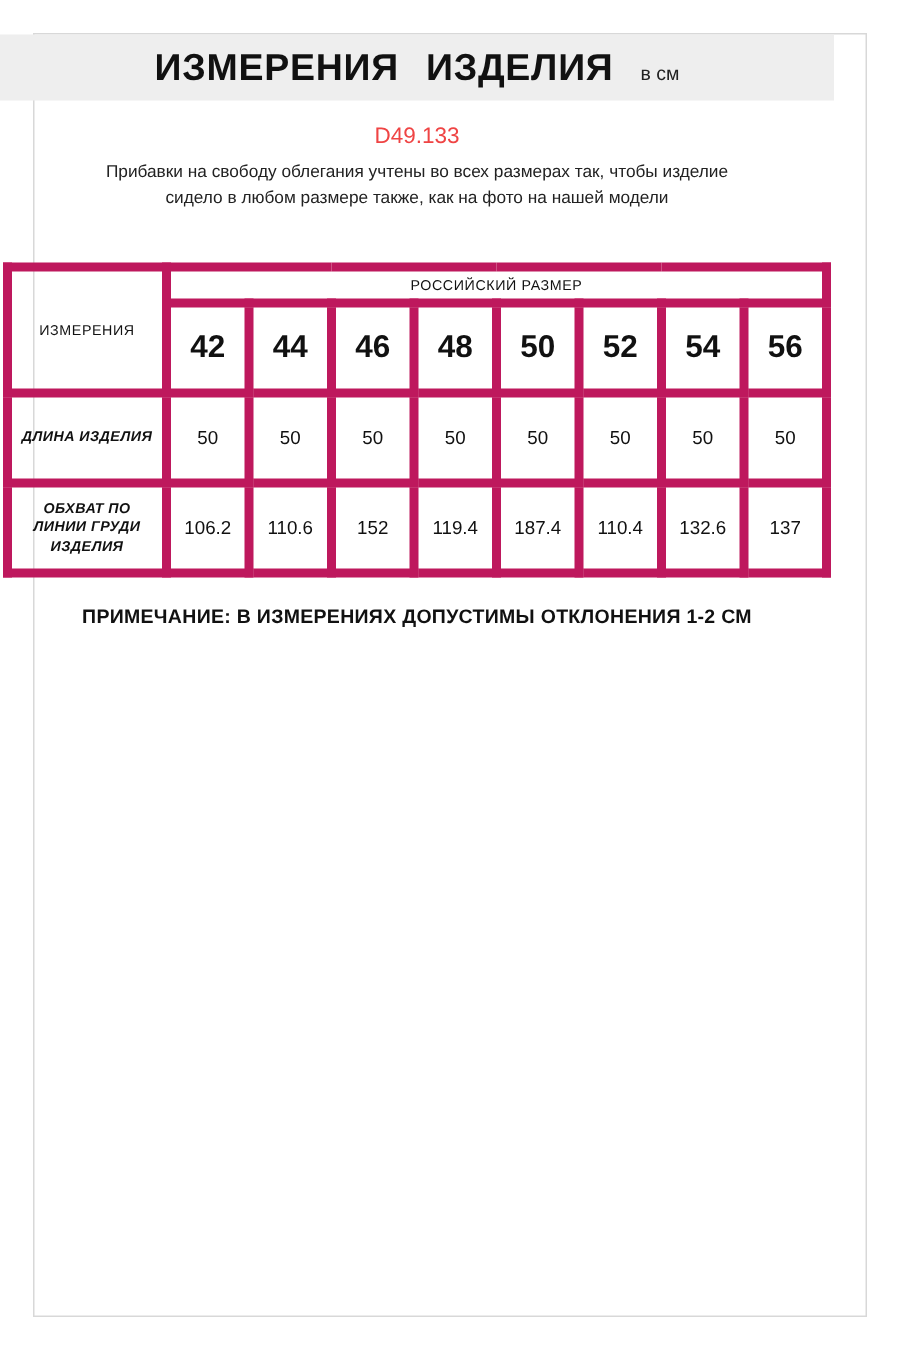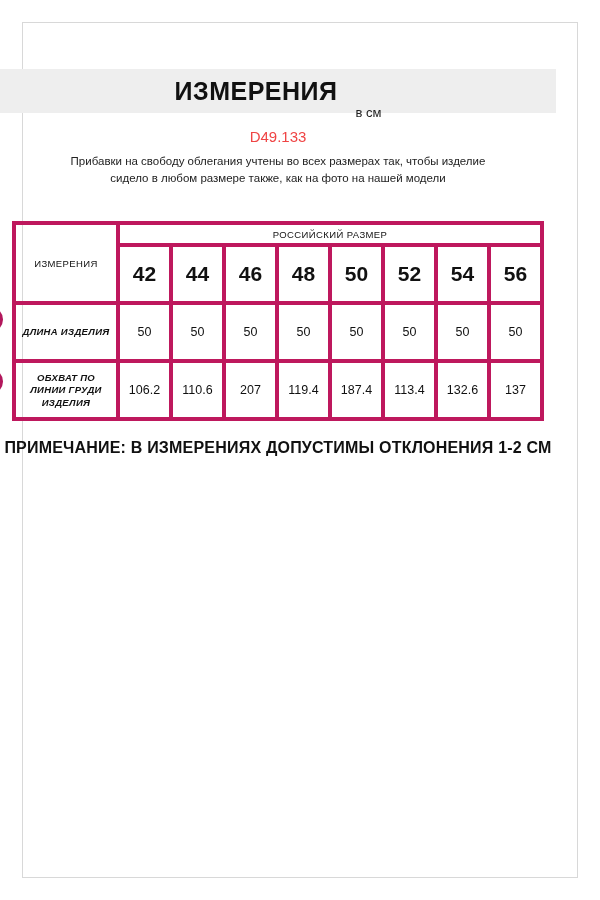--- a/index.html
+++ b/index.html
@@ -21,21 +21,20 @@
     width: 556px;
     height: 856px;
     border: 1px solid #d8d8d8;
     box-sizing: border-box;
   }
   .content {
     position: absolute;
     left: 0;
     top: 0;
     width: 556px;
-    margin-top: 46px;
   }
   
   .header-band {
     background: #eeeeee;
     height: 44px;
     margin: 23px 0 0 0;
     display: flex;
     align-items: center;
     justify-content: center;
     gap: 18px;
@@ -50,21 +49,21 @@
     font-size: 25px;
     font-weight: bold;
     letter-spacing: 0.5px;
     color: #111;
   }
   .header-unit {
     font-size: 13px;
     color: #222;
     align-self: center;
     position: relative;
-    top: 21px;
+    top: 3px;
   }
   
   .article-code {
     text-align: center;
     font-size: 15px;
     color: #ef4444;
     margin-top: 15px;
   }
   .intro-note {
     text-align: center;
@@ -80,21 +79,21 @@
     display: flex;
     justify-content: center;
     position: relative;
   }
   table.size-table {
     border-collapse: collapse;
     font-size: 11px;
   }
   table.size-table th,
   table.size-table td {
-    border: 4px solid #be185d;
+    border: 6px solid #be185d;
     text-align: center;
     vertical-align: middle;
   }
   .th-group {
     font-size: 9.5px;
     font-weight: normal;
     letter-spacing: 0.4px;
     height: 18px;
     padding: 0 4px;
     color: #111;
@@ -142,36 +141,37 @@
     display: flex;
     align-items: center;
     justify-content: center;
   }
   .marker-1 { top: 86px; }
   .marker-2 { top: 148px; }
   .table-rel { position: relative; }
   
   .footer-note {
     text-align: center;
-    font-size: 16px;
+    font-size: 13px;
     font-weight: bold;
     letter-spacing: 0.2px;
     color: #111;
     margin-top: 18px;
   }
 </style>
 </head>
 <body>
 
 <div class="page-frame"></div>
 
 <div class="content">
 
   <div class="header-band">
     <span class="header-title">ИЗМЕРЕНИЯ</span>
+    <span class="header-title-2">ИЗДЕЛИЯ</span>
     <span class="header-unit">в см</span>
   </div>
 
   <div class="article-code">D49.133</div>
 
   <div class="intro-note">Прибавки на свободу облегания учтены во всех размерах так, чтобы изделие сидело в любом размере также, как на фото на нашей модели</div>
 
   <div class="table-wrap">
     <div class="table-rel">
 
@@ -204,24 +204,24 @@
             <td class="cell-val">50</td>
             <td class="cell-val">50</td>
             <td class="cell-val">50</td>
             <td class="cell-val">50</td>
             <td class="cell-val">50</td>
           </tr>
           <tr>
             <td class="row-label">ОБХВАТ ПО ЛИНИИ ГРУДИ ИЗДЕЛИЯ</td>
             <td class="cell-val">106.2</td>
             <td class="cell-val">110.6</td>
-            <td class="cell-val">207</td>
+            <td class="cell-val">152</td>
             <td class="cell-val">119.4</td>
             <td class="cell-val">187.4</td>
-            <td class="cell-val">113.4</td>
+            <td class="cell-val">110.4</td>
             <td class="cell-val">132.6</td>
             <td class="cell-val">137</td>
           </tr>
         </tbody>
       </table>
 
     </div>
   </div>
 
   <div class="footer-note">ПРИМЕЧАНИЕ: В ИЗМЕРЕНИЯХ ДОПУСТИМЫ ОТКЛОНЕНИЯ 1-2 СМ</div>

